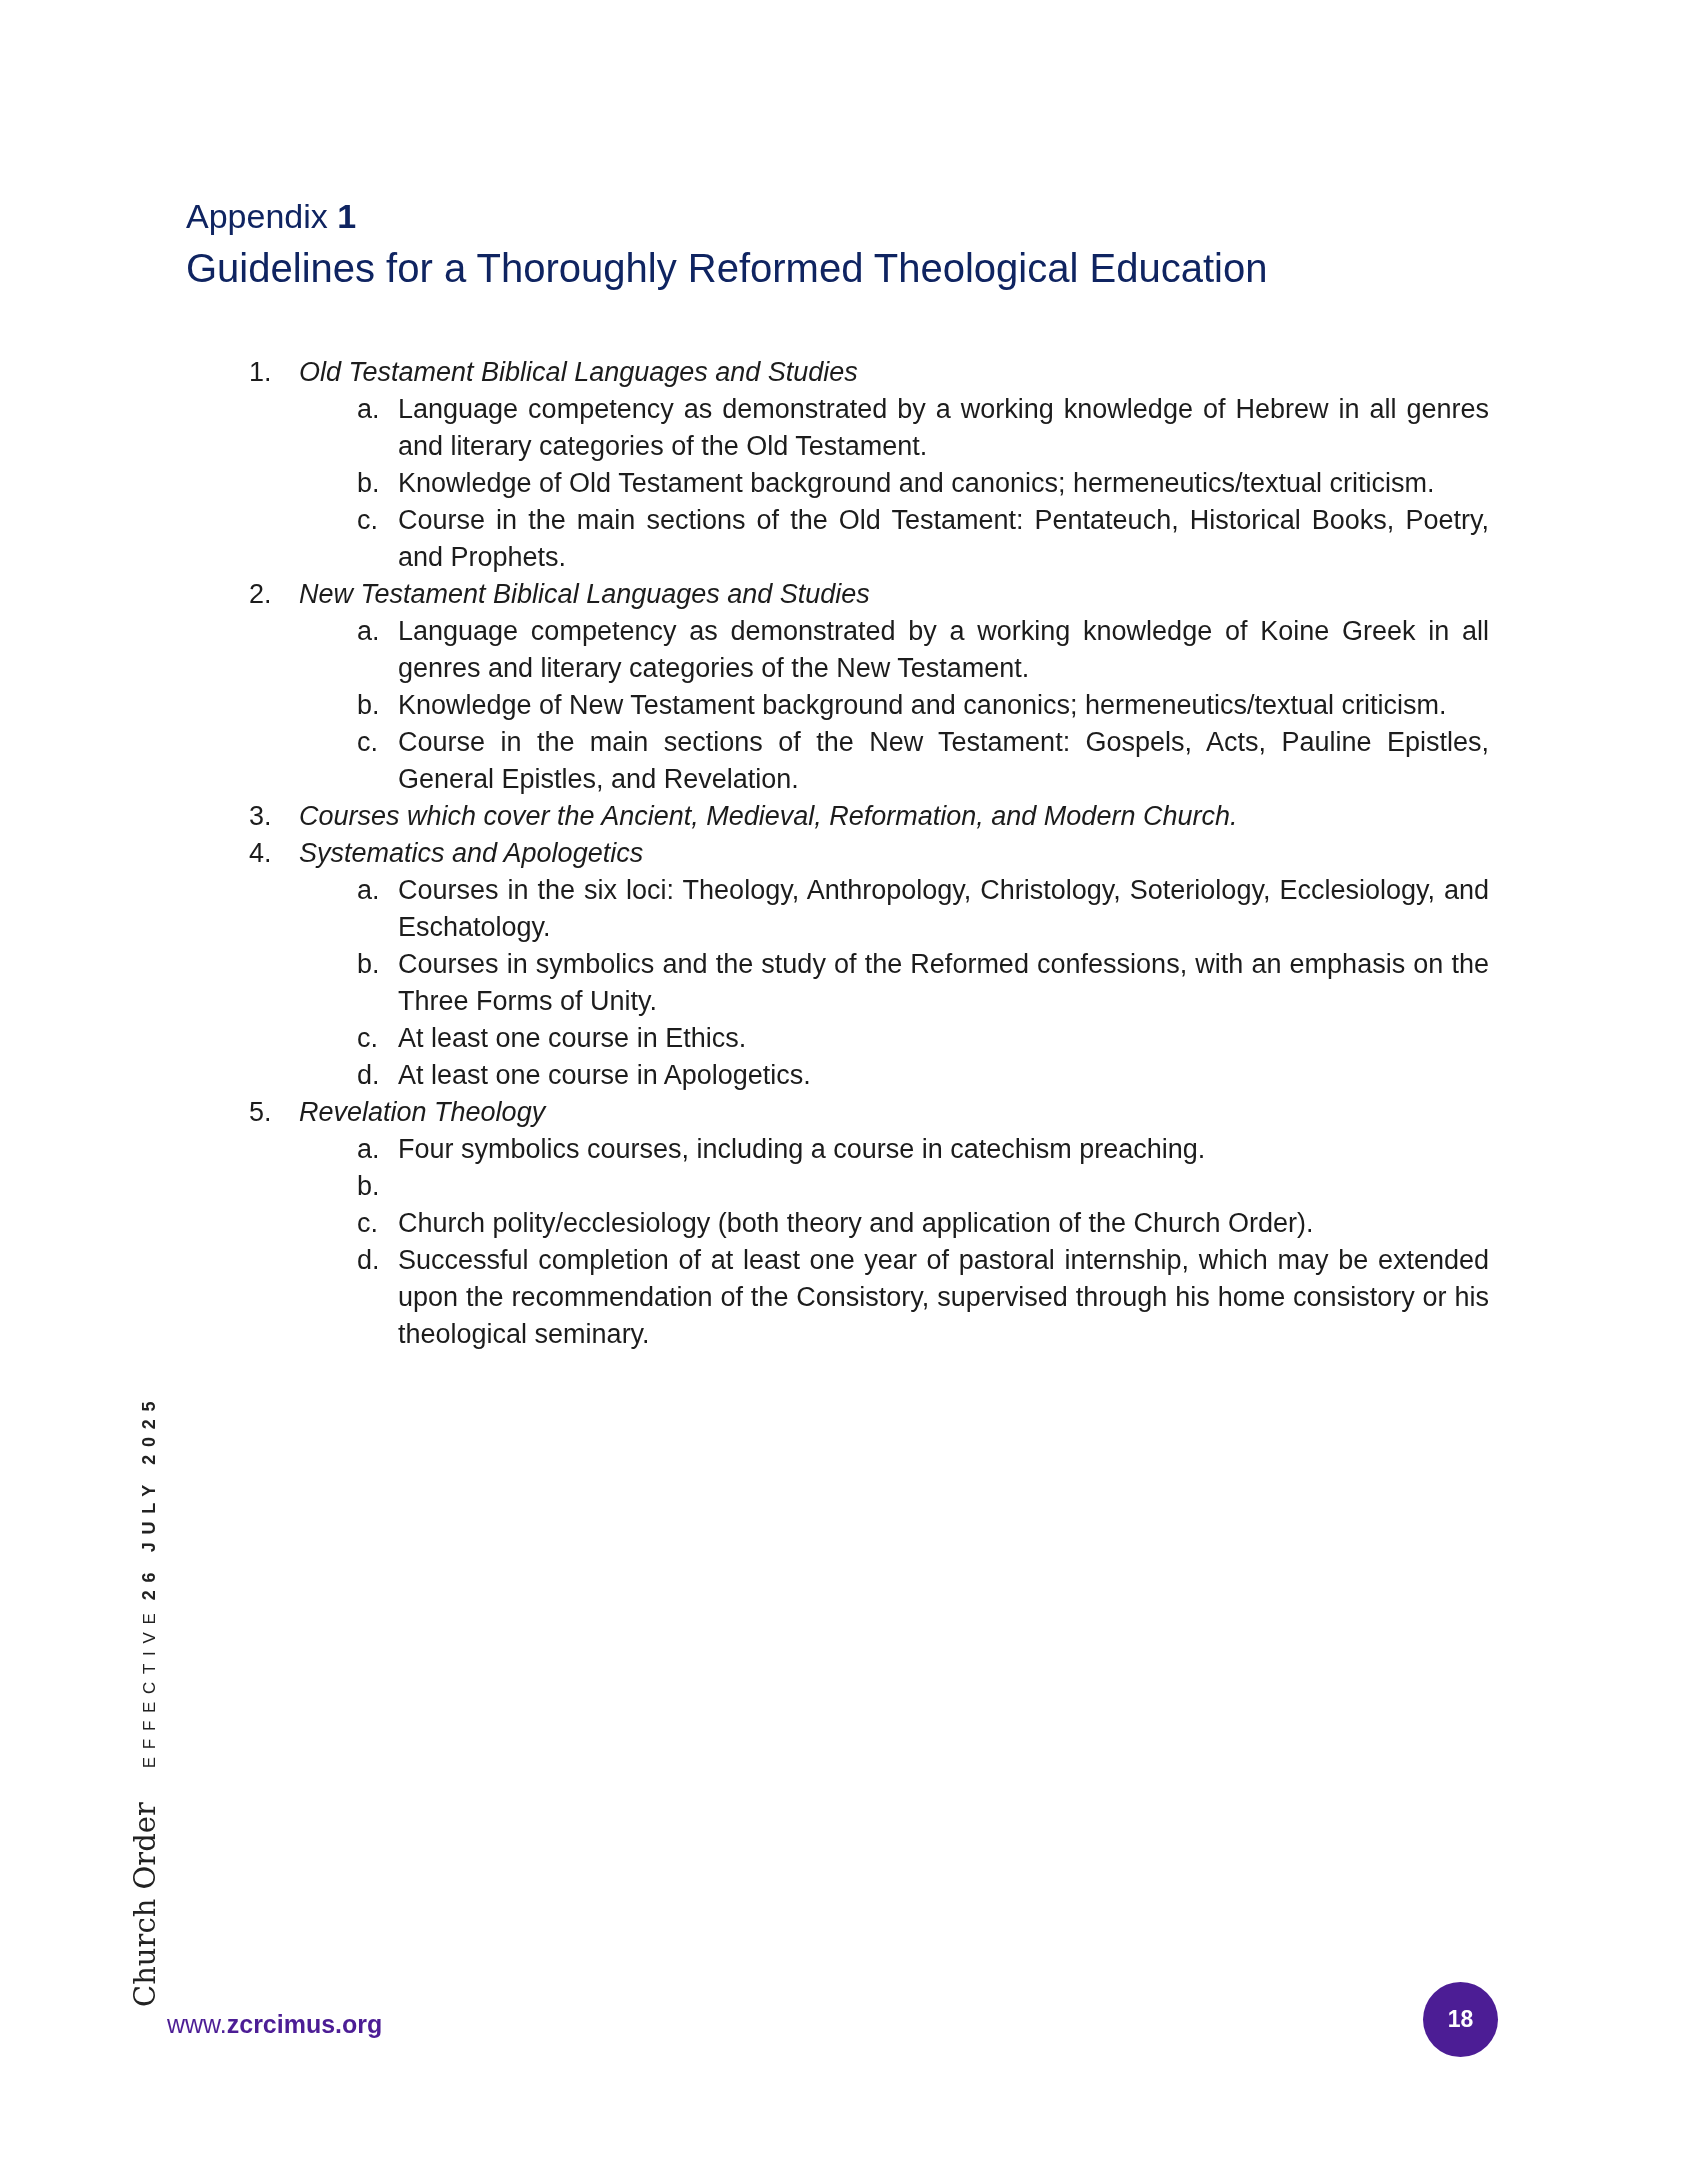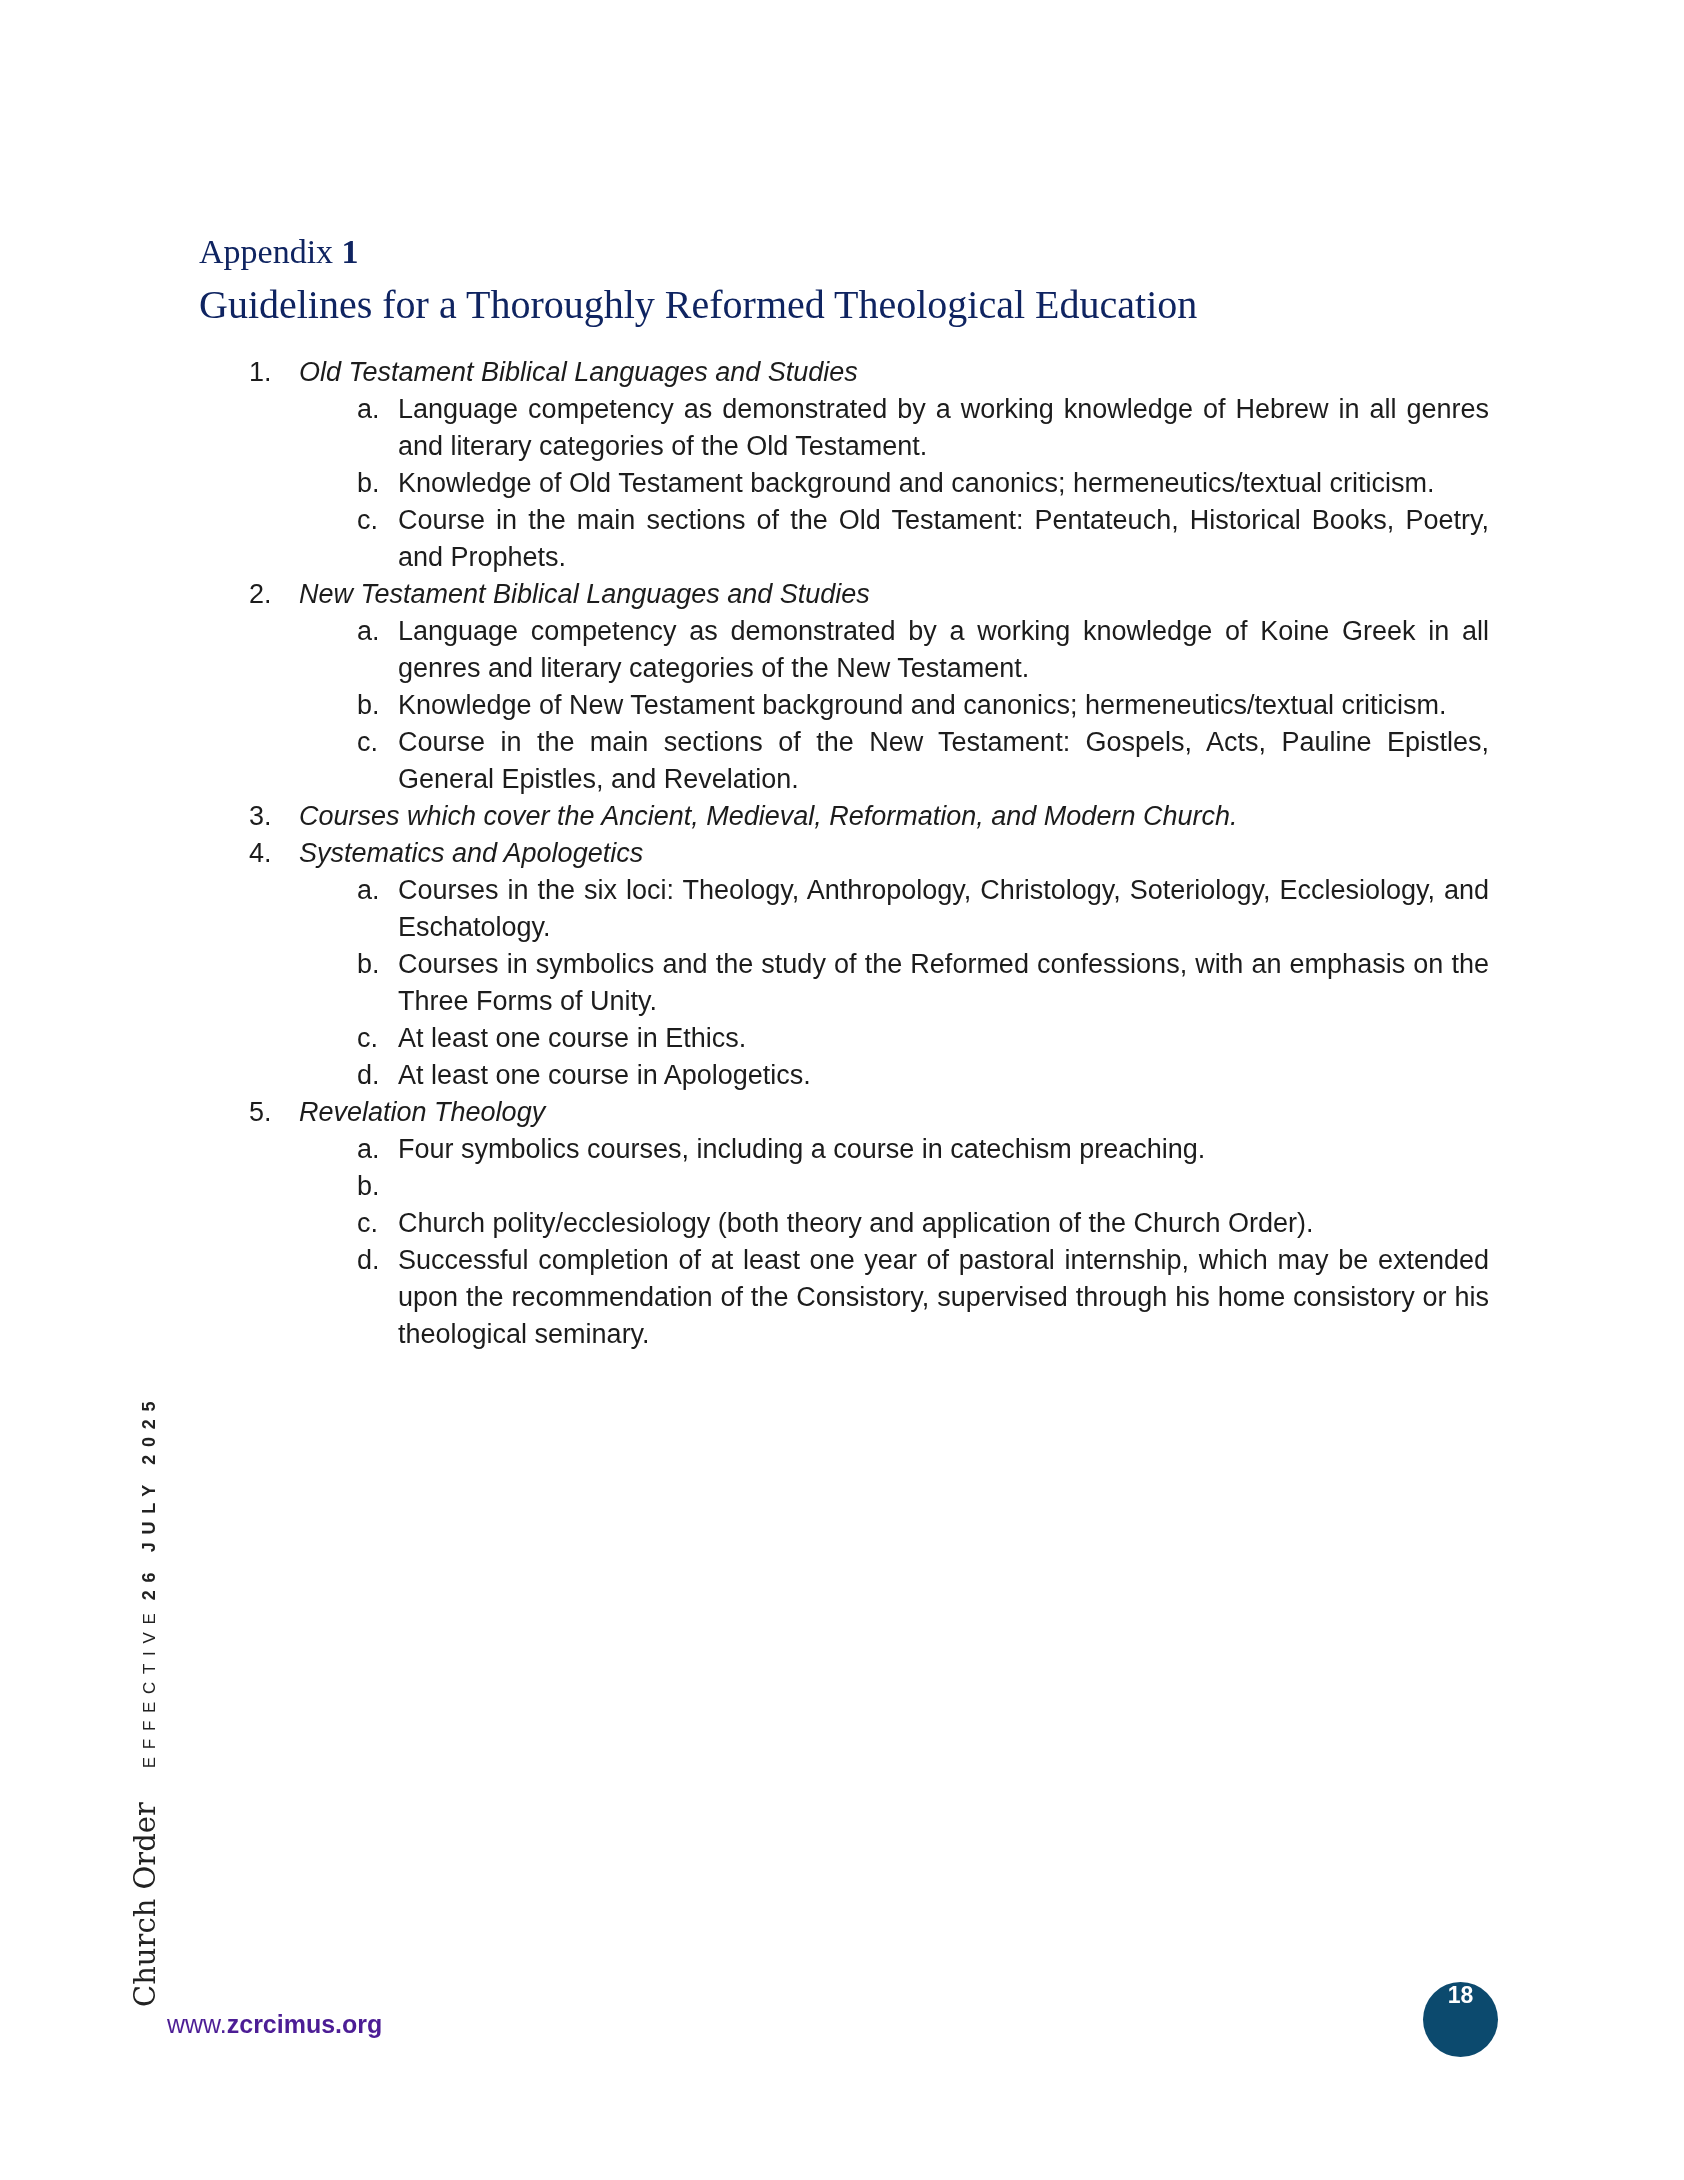--- a/index.html
+++ b/index.html
@@ -17,25 +17,24 @@
     }
     .page {
       position: absolute;
       left: 0; top: 0;
       width: 1685px;
       height: 2181px;
       background: #ffffff;
     }
     .heading-block {
       position: absolute;
-      left: 199px;
+      left: 186px;
       top: 194px;
       color: #0f2461;
-      font-family: Liberation Serif, serif;
-      margin-top: 36px;
+      font-family: Liberation Sans, sans-serif;
     }
     .appendix-label {
       font-size: 34px;
       line-height: 44px;
       letter-spacing: 0px;
       font-weight: normal;
     }
     .appendix-label .num {
       font-weight: bold;
     }
@@ -129,25 +128,26 @@
     .footer-url .domain {
       font-weight: bold;
     }
     .page-number {
       position: absolute;
       left: 1423px;
       top: 1982px;
       width: 75px;
       height: 75px;
       border-radius: 50%;
-      background: #0c4a6e;
+      background: #4c1d95;
       color: #ffffff;
       font-size: 23px;
       font-weight: bold;
       display: flex;
+      align-items: center;
       justify-content: center;
     }
   </style>
 </head>
 <body>
 
 <div class="page">
 
   <div class="heading-block">
     <div class="appendix-label">

